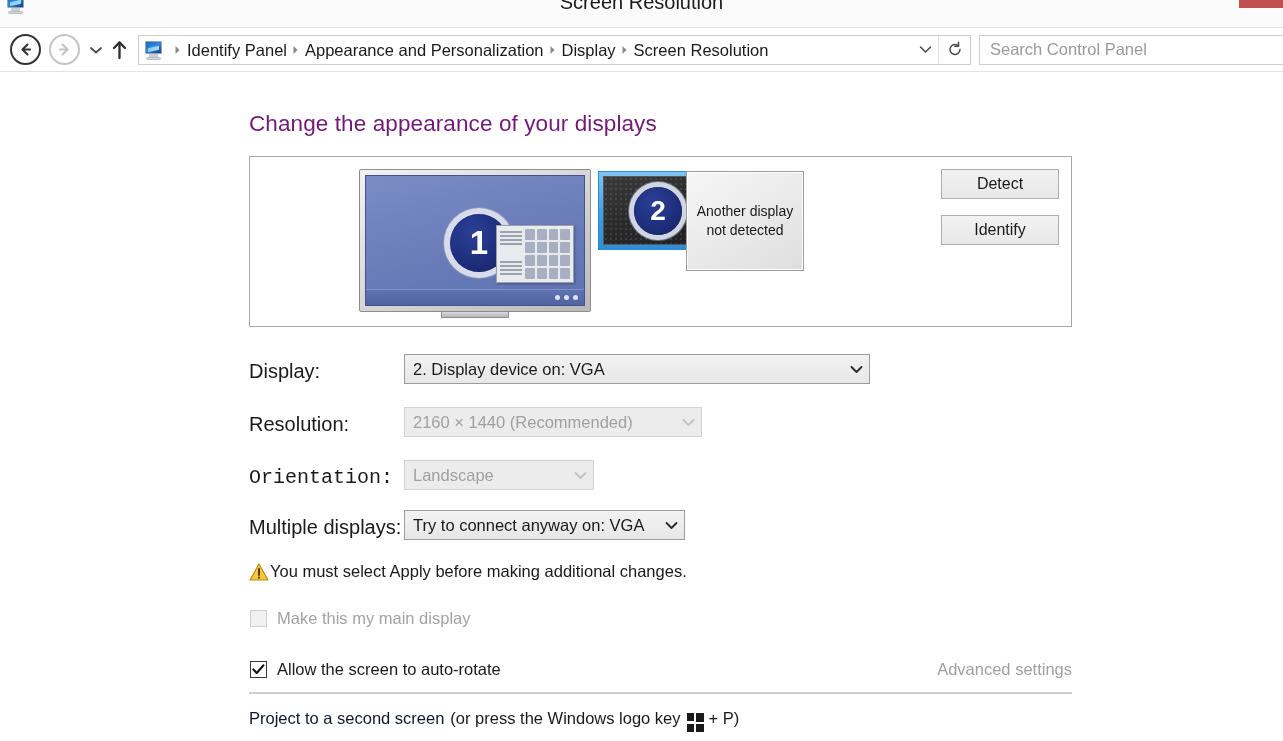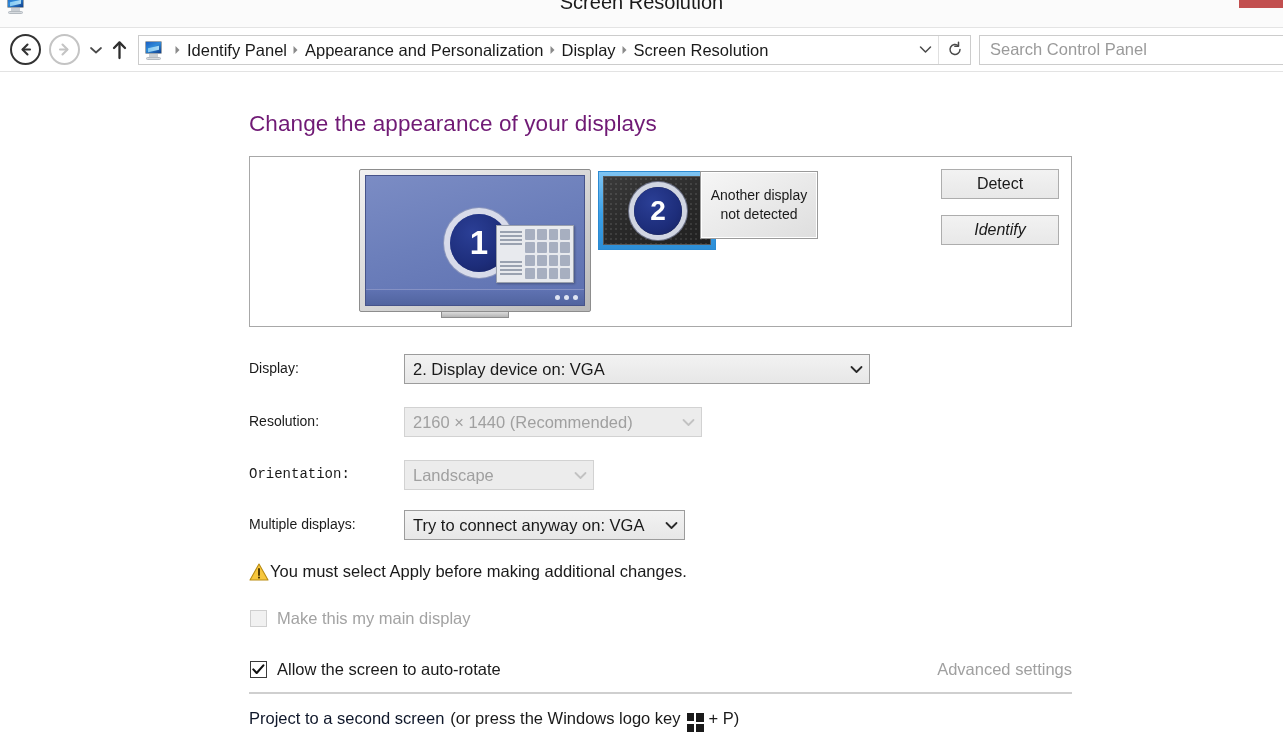--- a/index.html
+++ b/index.html
@@ -208,45 +208,45 @@
       radial-gradient(circle at 2px 2px, rgba(255,255,255,.10) 1px, transparent 1px) 0 0/5px 5px,
       linear-gradient(160deg,#3a3a3a 0%,#2a2a2a 50%,#202020 100%);
     border: 1px solid #585858;
     position: relative; overflow: hidden;
   }
   .mon2 .badge { left: 30px; top: 10px; width: 48px; height: 48px; font-size: 28px;
                  box-shadow: 0 0 0 5px rgba(218,222,234,.92), 0 0 0 6px rgba(140,148,180,.65); }
 
   
   .notdetected {
-    left: 450px; top: 14px; width: 118px; height: 68px;
+    left: 436px; top: 14px; width: 118px; height: 100px;
     background: linear-gradient(150deg,#f6f6f6 0%,#e9e9e9 55%,#dedede 100%);
     border: 1px solid #9a9a9a;
     display: flex; align-items: flex-start; justify-content: center;
     text-align: center;
     font-size: 14px; color: #1a1a1a; line-height: 1.35;
   }
   .notdetected .nd-inner { border: 1px solid #ffffff; padding: 10px 4px; width: 100%; height: 100%;
     display: flex; align-items: center; justify-content: center; }
 
   .panel-buttons { position: absolute; right: 12px; top: 12px; width: 118px; }
   .btn {
     width: 118px; height: 30px;
     background: linear-gradient(180deg,#f2f2f2 0%,#e8e8e8 100%);
     border: 1px solid #adadad;
     font-size: 16px; color: #1a1a1a;
     font-family: "Liberation Sans", sans-serif;
     display: flex; align-items: center; justify-content: center;
     cursor: default;
   }
-  .btn + .btn { margin-top: 16px; font-style: italic; }
+  .btn + .btn { margin-top: 16px; }
 
   
   .form-label {
-    position: absolute; font-size: 14px; color: #1a1a1a; left: 249px;
+    position: absolute; font-size: 20px; color: #1a1a1a; left: 249px;
   }
   .combo {
     position: absolute;
     height: 30px;
     background: linear-gradient(180deg,#f2f2f2 0%,#e7e7e7 100%);
     border: 1px solid #9c9c9c;
     display: flex; align-items: center;
     font-size: 16.5px; color: #1a1a1a;
     padding: 0 0 0 8px;
   }

